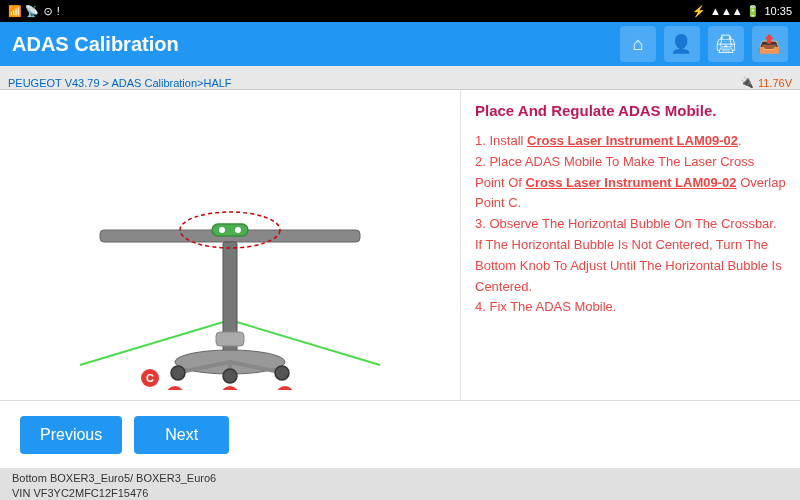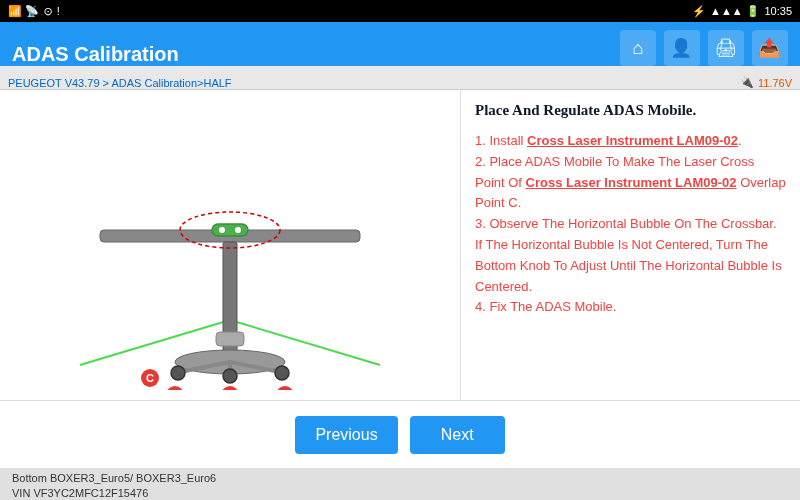--- a/index.html
+++ b/index.html
@@ -17,21 +17,21 @@
       font-size: 11px;
     }
     .status-left { display: flex; align-items: center; gap: 4px; }
     .status-right { display: flex; align-items: center; gap: 4px; }
 
     
     .header {
       height: 44px;
       background: #2196F3;
       display: flex;
-      align-items: flex-end;
+      align-items: center;
       justify-content: space-between;
       padding: 0 12px;
     }
     .header-title {
       color: #fff;
       font-size: 20px;
       font-weight: bold;
     }
     .header-icons { display: flex; gap: 8px; }
     .header-icon {
@@ -90,41 +90,40 @@
     .text-panel {
       flex: 1;
       padding: 12px 14px;
       border-left: 1px solid #e0e0e0;
       overflow-y: auto;
     }
     .text-panel-title {
       font-size: 15px;
       font-weight: bold;
       margin-bottom: 12px;
-      color: #0f172a;
-      font-family: Liberation Serif, serif;
+      color: #be185d;
     }
     .instruction-text {
       font-size: 13px;
       line-height: 1.6;
       color: #ef4444;
     }
     .instruction-text .link {
       text-decoration: underline;
       font-weight: bold;
     }
 
     
     .button-bar {
       height: 68px;
       background: #fff;
       border-top: 1px solid #ddd;
       display: flex;
       align-items: center;
-      justify-content: center;
+      justify-content: flex-start;
       padding: 0 20px;
       gap: 12px;
     }
     .nav-button {
       height: 38px;
       min-width: 95px;
       background: #2196F3;
       color: #fff;
       border: none;
       border-radius: 4px;

